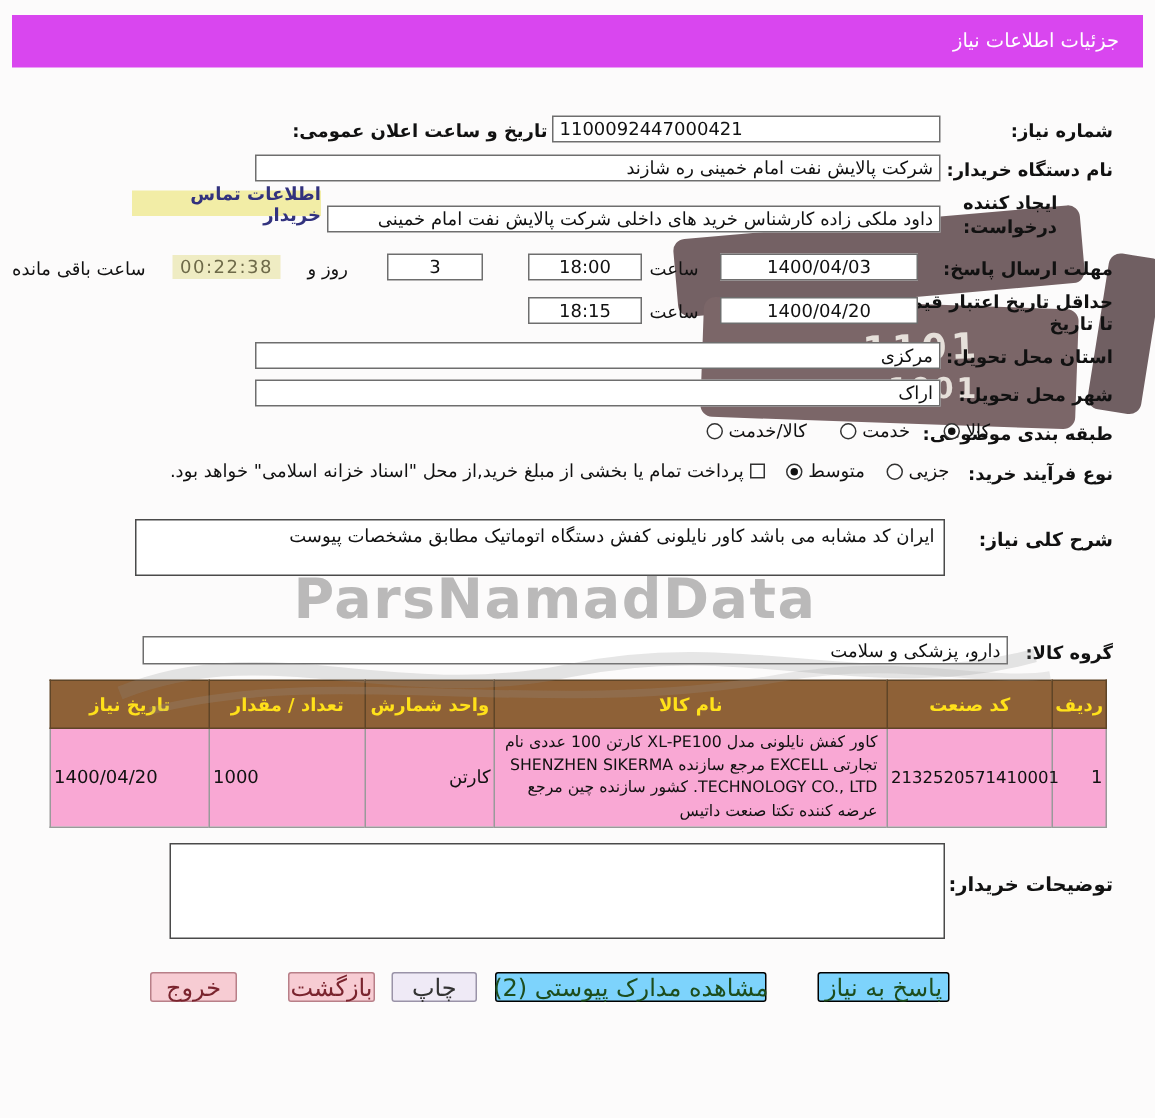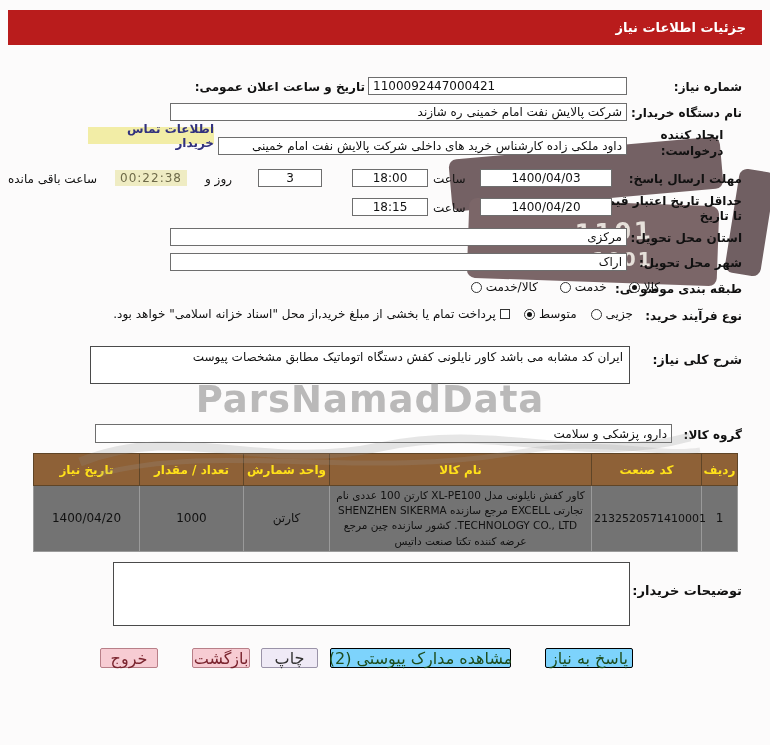--- a/index.html
+++ b/index.html
@@ -1,26 +1,26 @@
 <!DOCTYPE html>
 <html lang="fa"><head>
 <meta charset="utf-8">
 <style>
   *{margin:0;padding:0;box-sizing:border-box}
   html,body{background:#ffffff}
   body{font-family:"DejaVu Sans",sans-serif}
   .page{position:relative;width:770px;height:745px;background:#fcfbfb;direction:rtl;overflow:hidden;font-size:12px;color:#111;margin:0 auto}
 
   
-  .titlebar{position:absolute;left:8px;top:10px;width:754px;height:35px;background:#b91c1c;color:#fff;
-    font-weight:bold;font-size:13px;display:flex;align-items:center;padding:0 16px;z-index:4}
+  .titlebar{position:absolute;left:8px;top:10px;width:754px;height:35px;background:#d946ef;color:#fff;
+    font-weight:normal;font-size:13px;display:flex;align-items:center;padding:0 16px;z-index:4}
 
   
   .lbl{position:absolute;font-weight:bold;white-space:nowrap;z-index:2;font-size:12px}
-  .lbl.wrap{white-space:normal;text-align:center;line-height:1.3}
+  .lbl.wrap{white-space:normal;text-align:left;line-height:1.3}
   .txt{position:absolute;white-space:nowrap;z-index:2;font-size:12px}
   .inp{position:absolute;background:#fff;border:1px solid #6e6e6e;height:18px;display:flex;align-items:center;
     padding:0 4px;z-index:3;font-size:12px;overflow:hidden;white-space:nowrap}
   .inp.ltr{direction:ltr;justify-content:flex-start}
   .inp.center{justify-content:center}
   .link-hl{position:absolute;background:#f2eda6;color:#32327e;font-weight:bold;height:17px;display:flex;
     align-items:center;justify-content:center;z-index:3;cursor:pointer;font-size:12px}
   .timer{position:absolute;background:#efecc3;color:#6e6a49;height:16px;display:flex;align-items:center;
     justify-content:center;z-index:3;font-size:12px;letter-spacing:1px;direction:ltr}
   .bigbox{position:absolute;background:#fff;border:1px solid #4a4a4a;z-index:3;padding:2px 6px;font-size:12px;line-height:1.4}
@@ -28,21 +28,21 @@
   
   .radio-group{position:absolute;display:flex;align-items:center;z-index:2}
   .radio{display:inline-flex;align-items:center;gap:4px;white-space:nowrap;cursor:pointer}
   .rc{width:11px;height:11px;border:1px solid #333;border-radius:50%;background:#fff;display:inline-block;position:relative;flex:0 0 auto}
   .rc.sel::after{content:"";position:absolute;left:2px;top:2px;width:5px;height:5px;background:#111;border-radius:50%}
   .cb{width:10px;height:10px;border:1px solid #333;background:#fff;display:inline-block;flex:0 0 auto}
 
   
   table.goods{position:absolute;left:33px;top:453px;width:704px;border-collapse:collapse;z-index:3;table-layout:fixed;background:#fcfcfc}
   table.goods th{background:#8e6137;color:#ffe11a;font-weight:bold;font-size:12px;height:32px;border:1px solid #5f4527;text-align:center}
-  table.goods td{background:#737373;border:1px solid #9a9a9a;text-align:center;font-size:12px;height:50px;vertical-align:middle;padding:2px}
+  table.goods td{background:#f9a8d4;border:1px solid #9a9a9a;font-size:12px;height:50px;vertical-align:middle;padding:2px}
   table.goods td.name{font-size:10.5px;line-height:1.45;padding:2px 6px}
   table.goods td.num{direction:ltr;font-size:11px}
 
   
   .btn{position:absolute;top:648px;height:20px;display:flex;align-items:center;justify-content:center;
     font-size:16px;border-radius:2px;z-index:4;cursor:pointer;white-space:nowrap}
   .btn.green{background:#7dd3fc;border:1px solid #000000;color:#1d4d1d}
   .btn.print{background:#efeaf6;border:1px solid #9a93a8;color:#333}
   .btn.pink{background:#f7ccd3;border:1px solid #b87f88;color:#7a242e}
 

